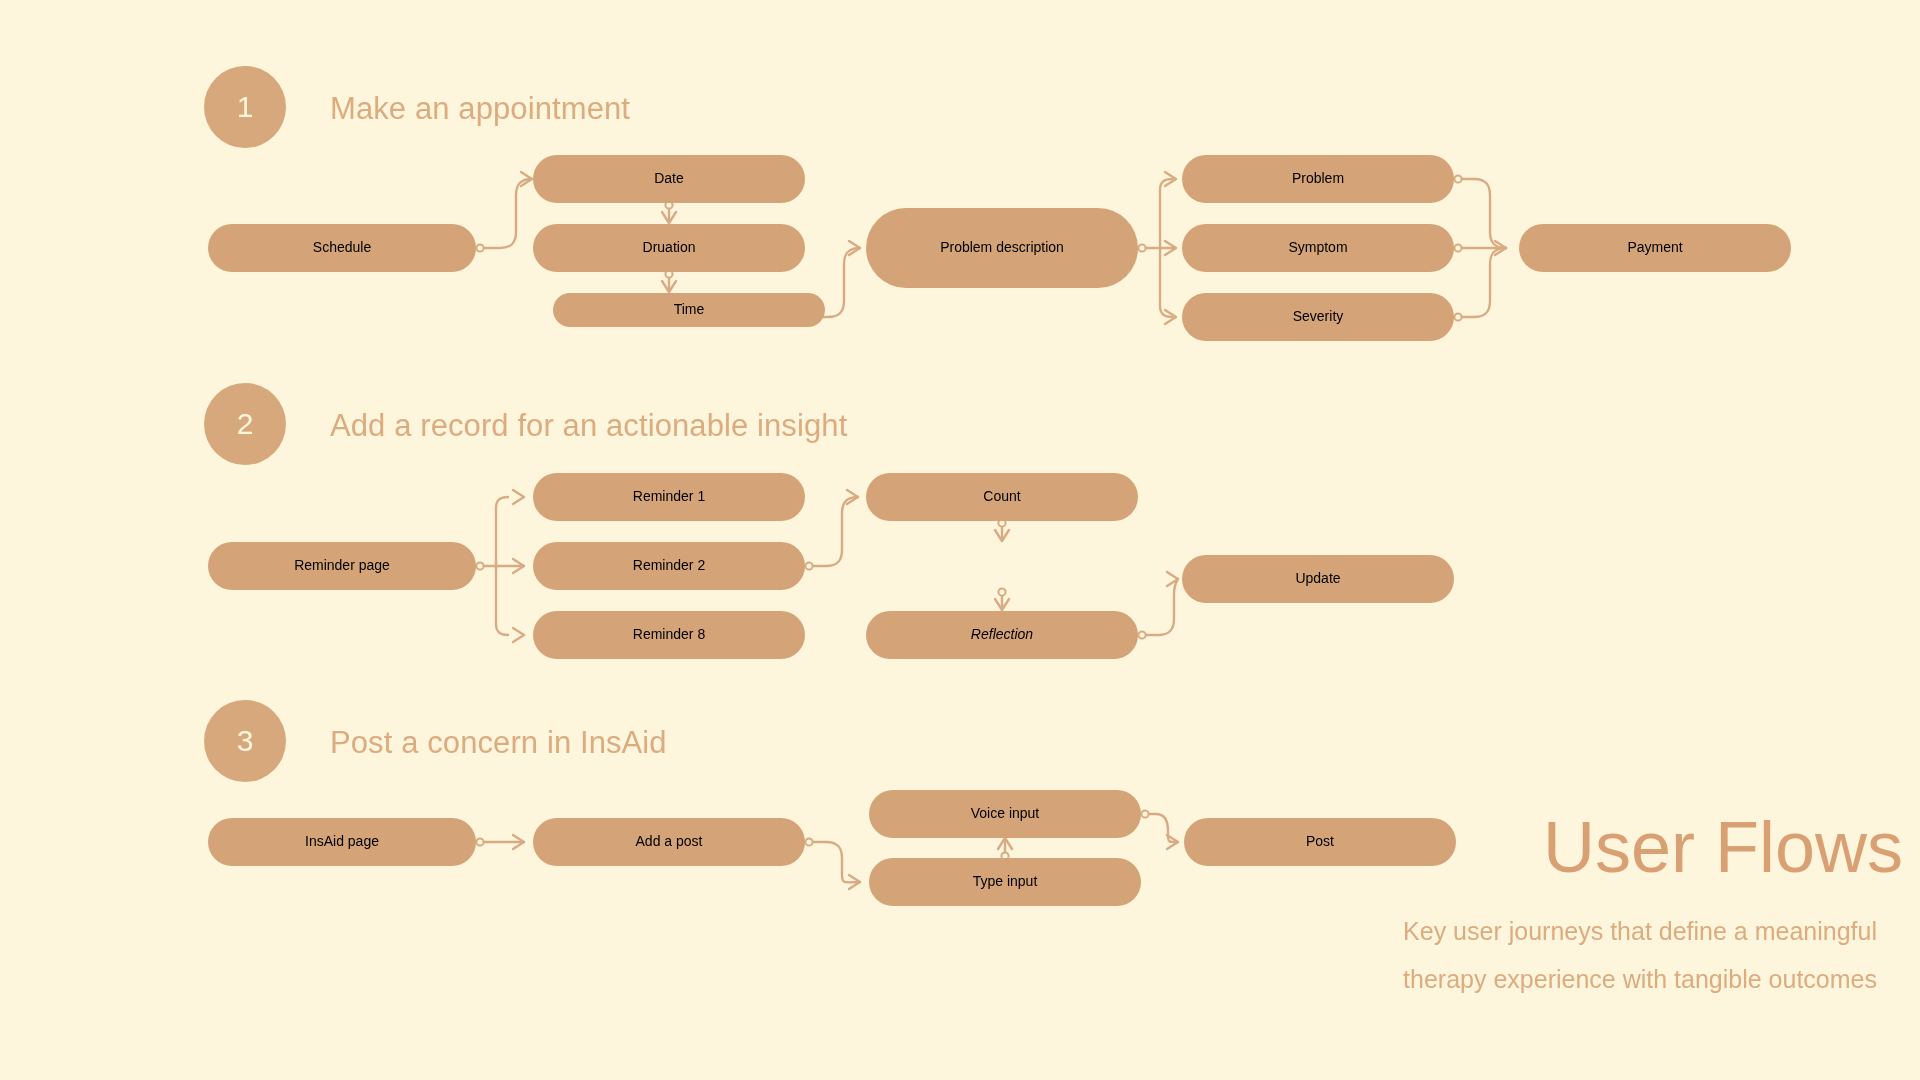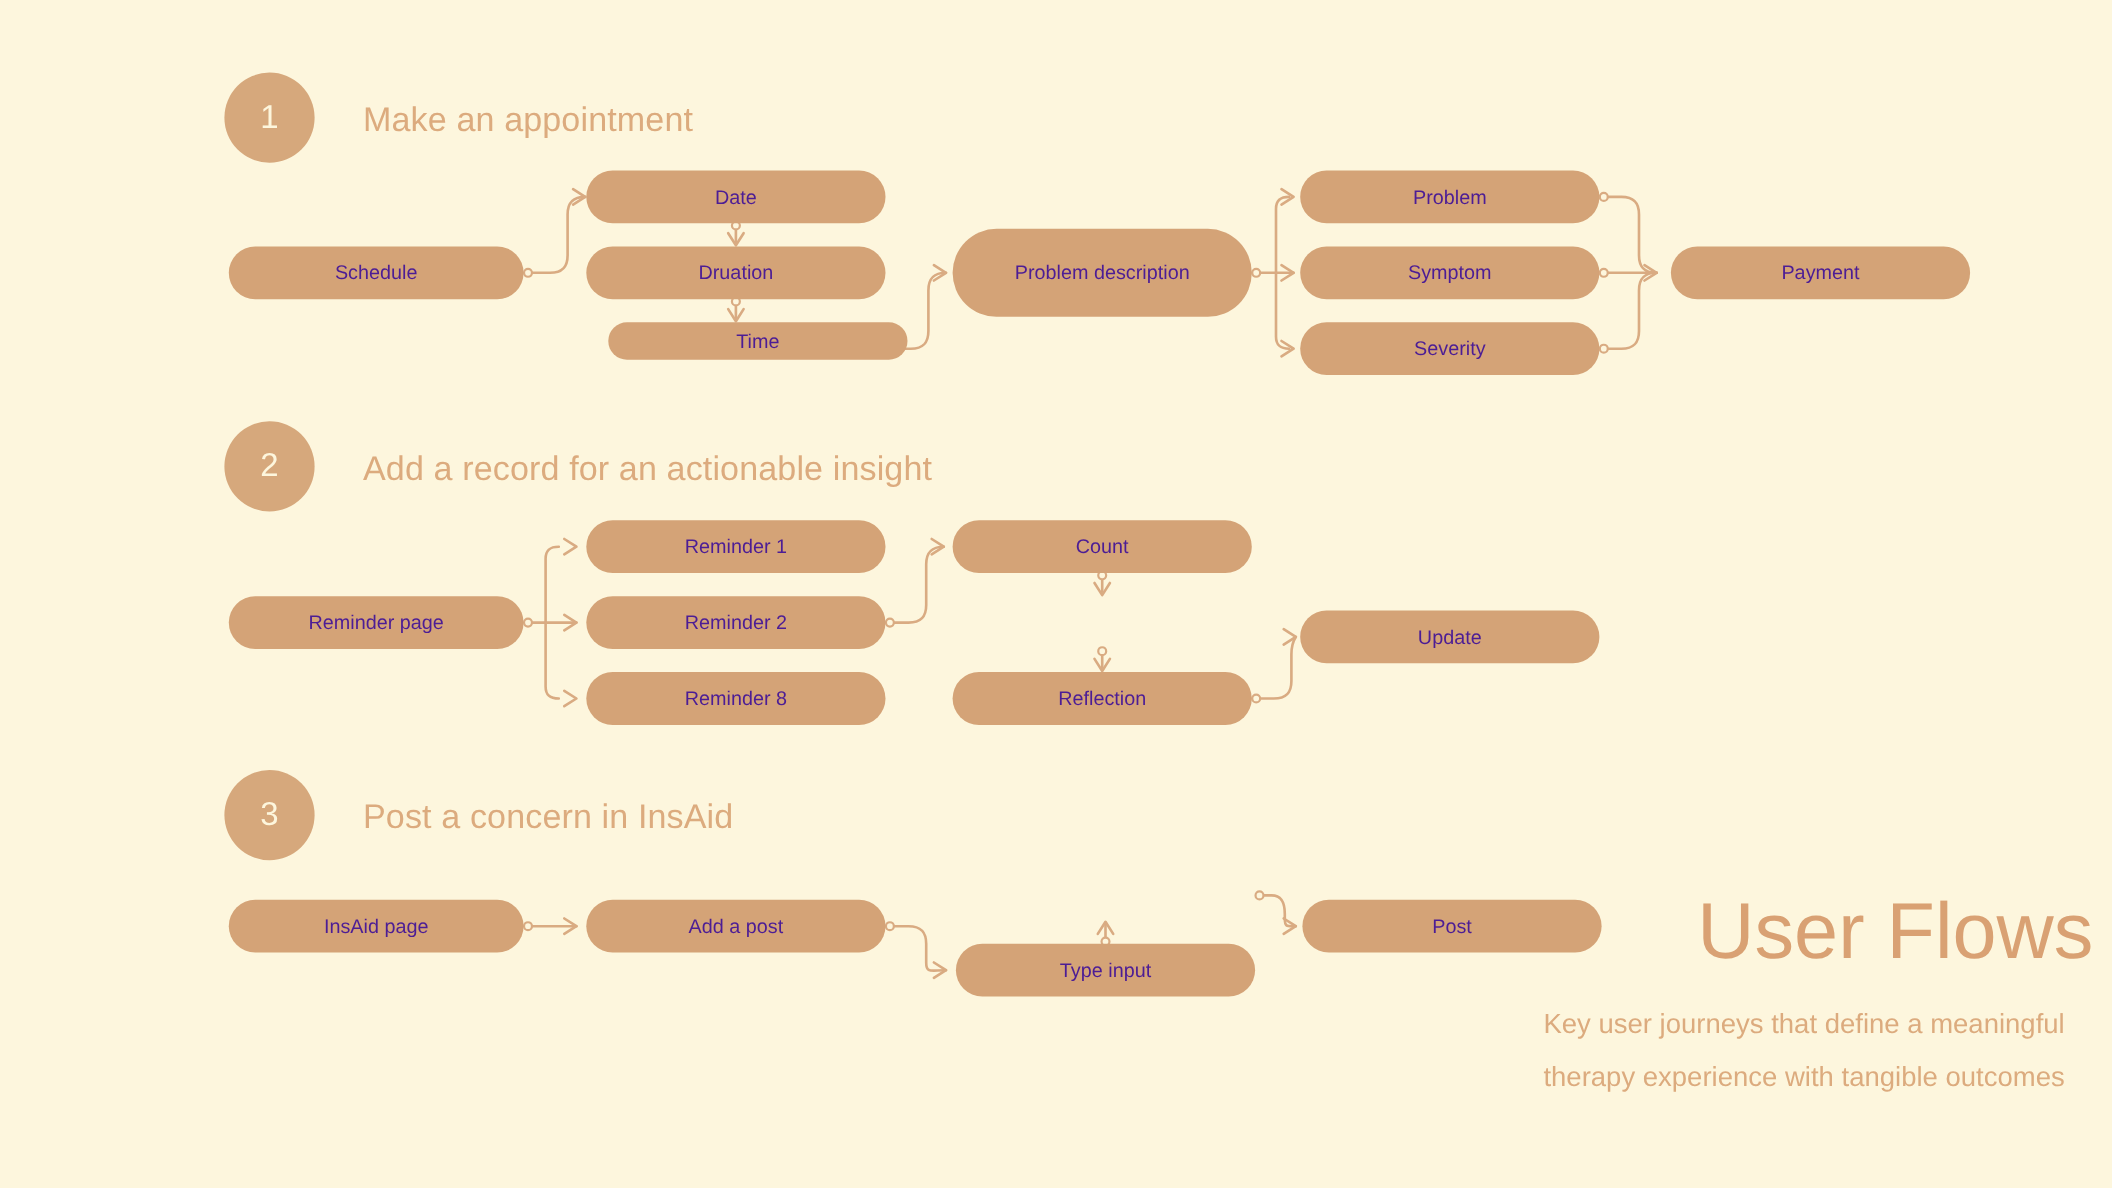--- a/index.html
+++ b/index.html
@@ -39,26 +39,26 @@
     font-weight: 400;
     white-space: nowrap;
     letter-spacing: .1px;
   }
 
   
   .node {
     position: absolute;
     background: #d4a377;
     border-radius: 999px;
-    color: #4c1d95;
+    color: #000000;
     display: flex;
     align-items: center;
     justify-content: center;
     text-align: center;
-    font-size: 18px;
+    font-size: 14px;
     line-height: 1.25;
     font-weight: 400;
     box-sizing: border-box;
     padding: 0 10px;
   }
 
   
   #wires {
     position: absolute;
     left: 0;
@@ -245,25 +245,26 @@
   <div class="node" style="left:1182px; top:155px; width:272px; height:48px;">Problem</div>
   <div class="node" style="left:1182px; top:224px; width:272px; height:48px;">Symptom</div>
   <div class="node" style="left:1182px; top:293px; width:272px; height:48px;">Severity</div>
   <div class="node" style="left:1519px; top:224px; width:272px; height:48px;">Payment</div>
 
   <div class="node" style="left:208px; top:542px; width:268px; height:48px;">Reminder page</div>
   <div class="node" style="left:533px; top:473px; width:272px; height:48px;">Reminder 1</div>
   <div class="node" style="left:533px; top:542px; width:272px; height:48px;">Reminder 2</div>
   <div class="node" style="left:533px; top:611px; width:272px; height:48px;">Reminder 8</div>
   <div class="node" style="left:866px; top:473px; width:272px; height:48px;">Count</div>
-  <div class="node" style="left:866px; top:611px; width:272px; height:48px;">Reflection</div>
+  <div class="node" style="left:866px; top:611px; width:272px; height:48px;font-style:italic;">Reflection</div>
   <div class="node" style="left:1182px; top:555px; width:272px; height:48px;">Update</div>
 
   <div class="node" style="left:208px; top:818px; width:268px; height:48px;">InsAid page</div>
   <div class="node" style="left:533px; top:818px; width:272px; height:48px;">Add a post</div>
+  <div class="node" style="left:869px; top:790px; width:272px; height:48px;">Voice input</div>
   <div class="node" style="left:869px; top:858px; width:272px; height:48px;">Type input</div>
   <div class="node" style="left:1184px; top:818px; width:272px; height:48px;">Post</div>
 
   <div class="big-title" style="left:1543px; top:806px;">User Flows</div>
   <div class="sub-line" style="left:1293px; top:917px; width:584px;">Key user journeys that define a meaningful</div>
   <div class="sub-line" style="left:1293px; top:965px; width:584px;">therapy experience with tangible outcomes</div>
 
 </div>
 
 </body></html>

